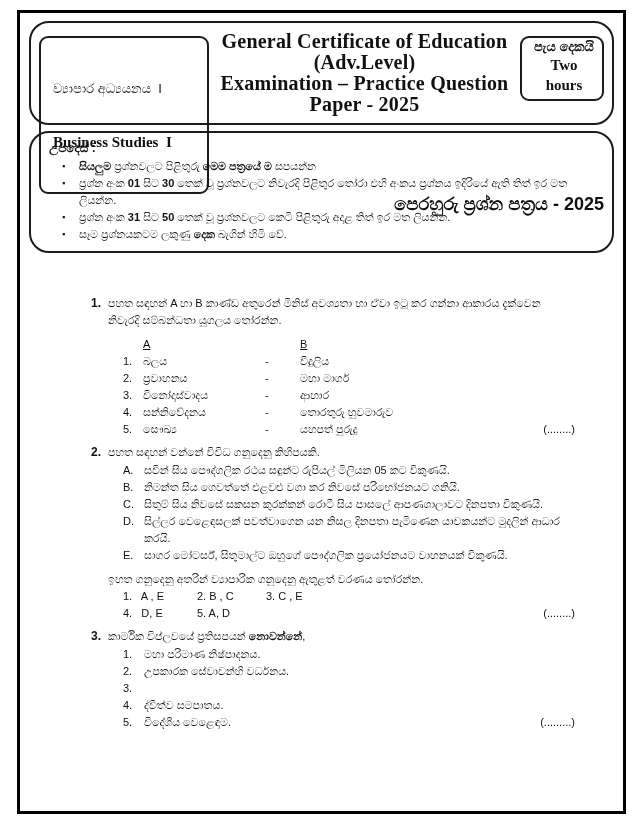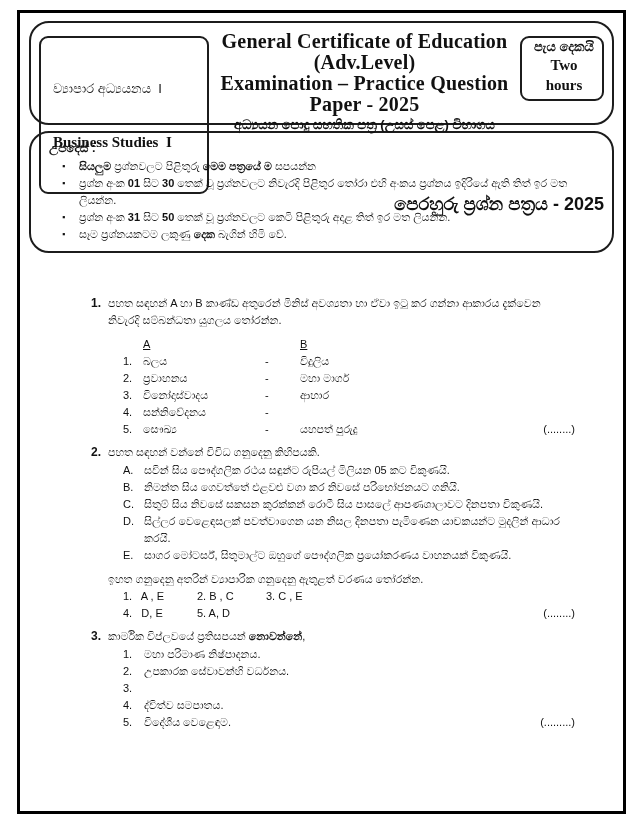--- a/index.html
+++ b/index.html
@@ -130,21 +130,20 @@
 
   <div class="header-box">
     <div class="header-row">
       <div class="subject-box">
         <div class="si">ව්‍යාපාර අධ්‍යයනය  I</div>
         <div class="en serif">Business Studies  I</div>
       </div>
       <div class="title-center">
         <div class="title-en serif">General Certificate of Education (Adv.Level)</div>
         <div class="title-en serif">Examination – Practice Question Paper - 2025</div>
-        <div class="title-si">අධ්‍යයන  පොදු සහතික පත්‍ර (උසස් පෙළ) විභාගය</div>
       </div>
       <div class="duration-box">
         <div class="si">පැය දෙකයි</div>
         <div class="en serif">Two hours</div>
       </div>
     </div>
     <div class="title-line4">පෙරහුරු ප්‍රශ්න පත්‍රය - 2025</div>
   </div>
 
   <div class="instructions">
@@ -194,20 +193,21 @@
             <span>විනෝදාස්වාදය</span>
             <span>-</span>
             <span>ආහාර</span>
             <span></span>
           </div>
           <div class="match-row">
             <span></span>
             <span>4.</span>
             <span>සන්නිවේදනය</span>
             <span>-</span>
+            <span>තොරතුරු හුවමාරුව</span>
             <span></span>
           </div>
           <div class="match-row">
             <span></span>
             <span>5.</span>
             <span>සෞඛ්‍ය</span>
             <span>-</span>
             <span>යහපත් පුරුදු</span>
             <span class="blank">(........)</span>
           </div>
@@ -236,21 +236,21 @@
             <span class="stmt-text">සිතුම් සිය නිවසේ සකසන කුරක්කන් රොටී සිය පාසලේ ආපණශාලාවට දිනපතා විකුණයි.</span>
           </div>
           <div class="stmt-row">
             <span class="pad"></span>
             <span class="stmt-letter">D.</span>
             <span class="stmt-text">සිල්ලර වෙළෙඳසලක් පවත්වාගෙන යන නිසල දිනපතා පැමිණෙන යාචකයන්ට මුදලින් ආධාර කරයි.</span>
           </div>
           <div class="stmt-row">
             <span class="pad"></span>
             <span class="stmt-letter">E.</span>
-            <span class="stmt-text">සාගර මෝටර්ස්, සිතුමාල්ට ඔහුගේ පෞද්ගලික ප්‍රයෝකරණය වාහනයක් විකුණයි.</span>
+            <span class="stmt-text">සාගර මෝටර්ස්, සිතුමාල්ට ඔහුගේ පෞද්ගලික ප්‍රයෝජනයට වාහනයක් විකුණයි.</span>
           </div>
         </div>
         <div class="closing">ඉහත ගනුදෙනු අතරින් ව්‍යාපාරික ගනුදෙනු ඇතුළත් වරණය තෝරන්න.</div>
         <div class="opt-row">
           <span class="pad"></span>
           <span class="opt-cell opt-c1">1.   A , E</span>
           <span class="opt-cell opt-c2">2. B , C</span>
           <span class="opt-cell">3. C , E</span>
         </div>
         <div class="opt-row">

